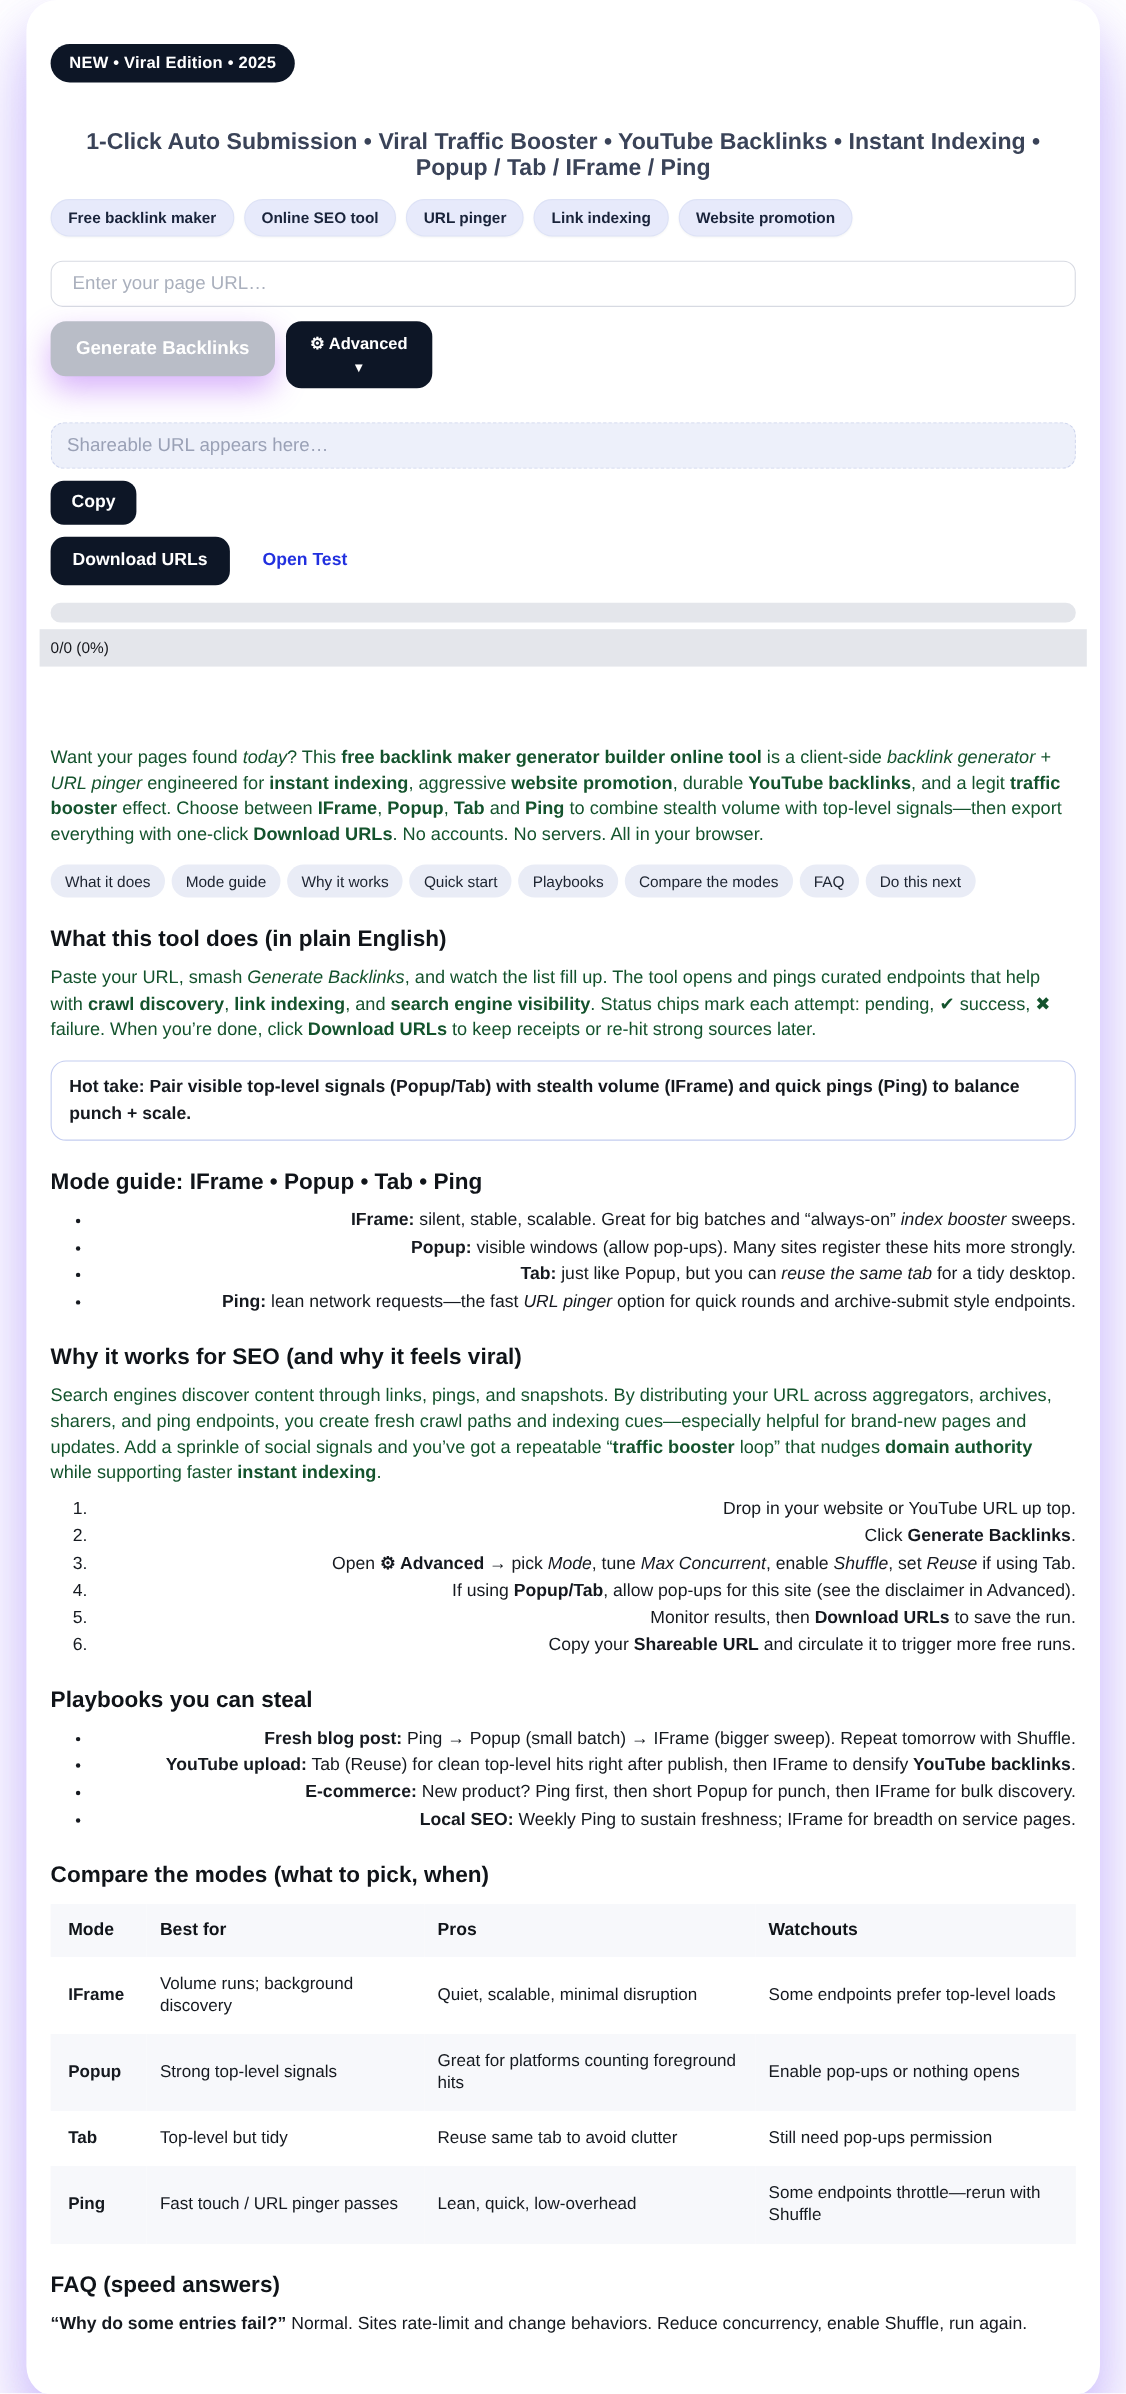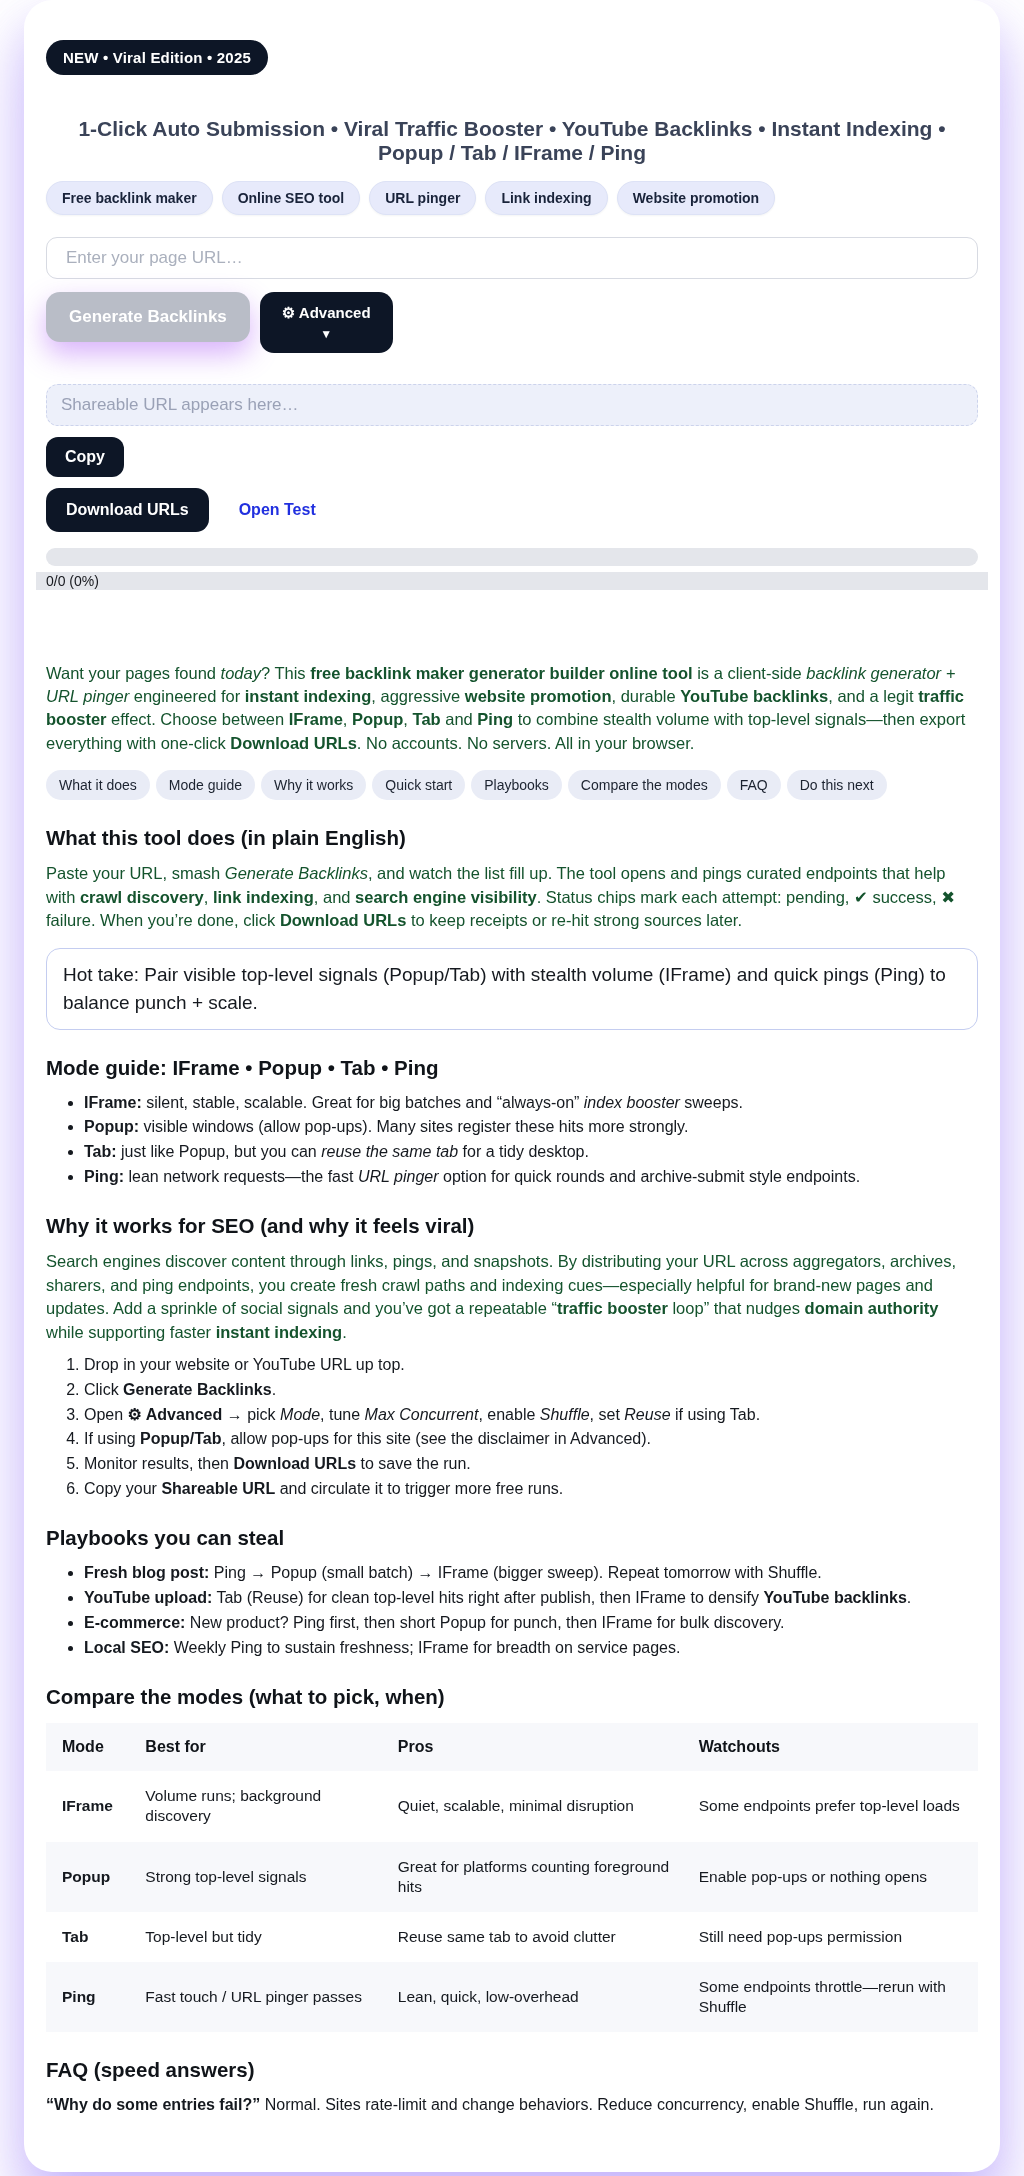--- a/index.html
+++ b/index.html
@@ -30,34 +30,34 @@
   .share-input{width:100%;box-sizing:border-box;height:42px;background:#edf0fa;border:1px dashed #ccd3ec;
         border-radius:12px;font-size:17px;padding:0 14px;color:#131a26;margin-top:31px;font-family:inherit;}
   .share-input::placeholder{color:#9aa1b6;}
   .btn-copy{display:block;background:#0d1626;color:#fff;font-weight:bold;font-size:16px;border-radius:12px;
         padding:11px 19px;margin-top:11px;}
   .dl-row{display:flex;align-items:center;gap:30px;margin-top:11px;}
   .btn-download{background:#0d1626;color:#fff;font-weight:bold;font-size:16px;border-radius:13px;
         padding:13px 20px;}
   .open-test{color:#2130df;font-weight:bold;font-size:16px;text-decoration:none;}
   .progress-track{height:18px;background:#e4e6eb;border-radius:10px;margin-top:16px;}
-  .status-strip{height:18px;background:#e4e6eb;margin:6px -10px 0;padding:0 10px;font-size:14px;
+  .status-strip{height:34px;background:#e4e6eb;margin:6px -10px 0;padding:0 10px;font-size:14px;
         color:#16181d;display:flex;align-items:center;}
   
   .article p{font-size:16.5px;line-height:1.42;margin:0;color:#14532d;}
   .intro{margin-top:72px !important;}
   .b{font-weight:bold;}
   .i{font-style:italic;}
   .nav-chips{display:flex;flex-wrap:wrap;gap:6px;margin:15px 0 0;}
   .nav-chip{background:#e9ecf6;color:#1c2330;font-size:14px;padding:7px 13px;border-radius:999px;
         text-decoration:none;}
   h2{font-size:20.5px;font-weight:bold;color:#101419;margin:26px 0 12px;}
   .hot-box{border:1px solid #c4cdf0;border-radius:14px;padding:12px 16px;margin:16px 0 6px;
-        font-size:19px;font-weight:normal;line-height:1.45;color:#15191f;}
-  ul.plain, ol.plain{margin:10px 0 0;padding-left:38px;}
+        font-size:16px;font-weight:bold;line-height:1.45;color:#15191f;}
+  ul.plain, ol.plain{margin:10px 0 0;padding-left:38px;text-align:right;}
   ul.plain li, ol.plain li{font-size:16px;line-height:1.42;margin:2px 0;color:#15191f;}
   
   table.compare{width:100%;border-collapse:collapse;margin-top:14px;}
   table.compare thead tr{background:#f7f8fb;}
   table.compare th{font-size:16px;font-weight:bold;text-align:left;padding:15px 12px;color:#101419;}
   table.compare td{font-size:15.5px;padding:15px 12px;vertical-align:middle;color:#15191f;line-height:1.3;}
   table.compare tbody tr:nth-child(even){background:#f7f8fb;}
   table.compare .c-mode{font-weight:bold;}
   table.compare th:nth-child(1),table.compare td:nth-child(1){width:9%;padding-left:16px;}
   table.compare th:nth-child(2),table.compare td:nth-child(2){width:26%;}

